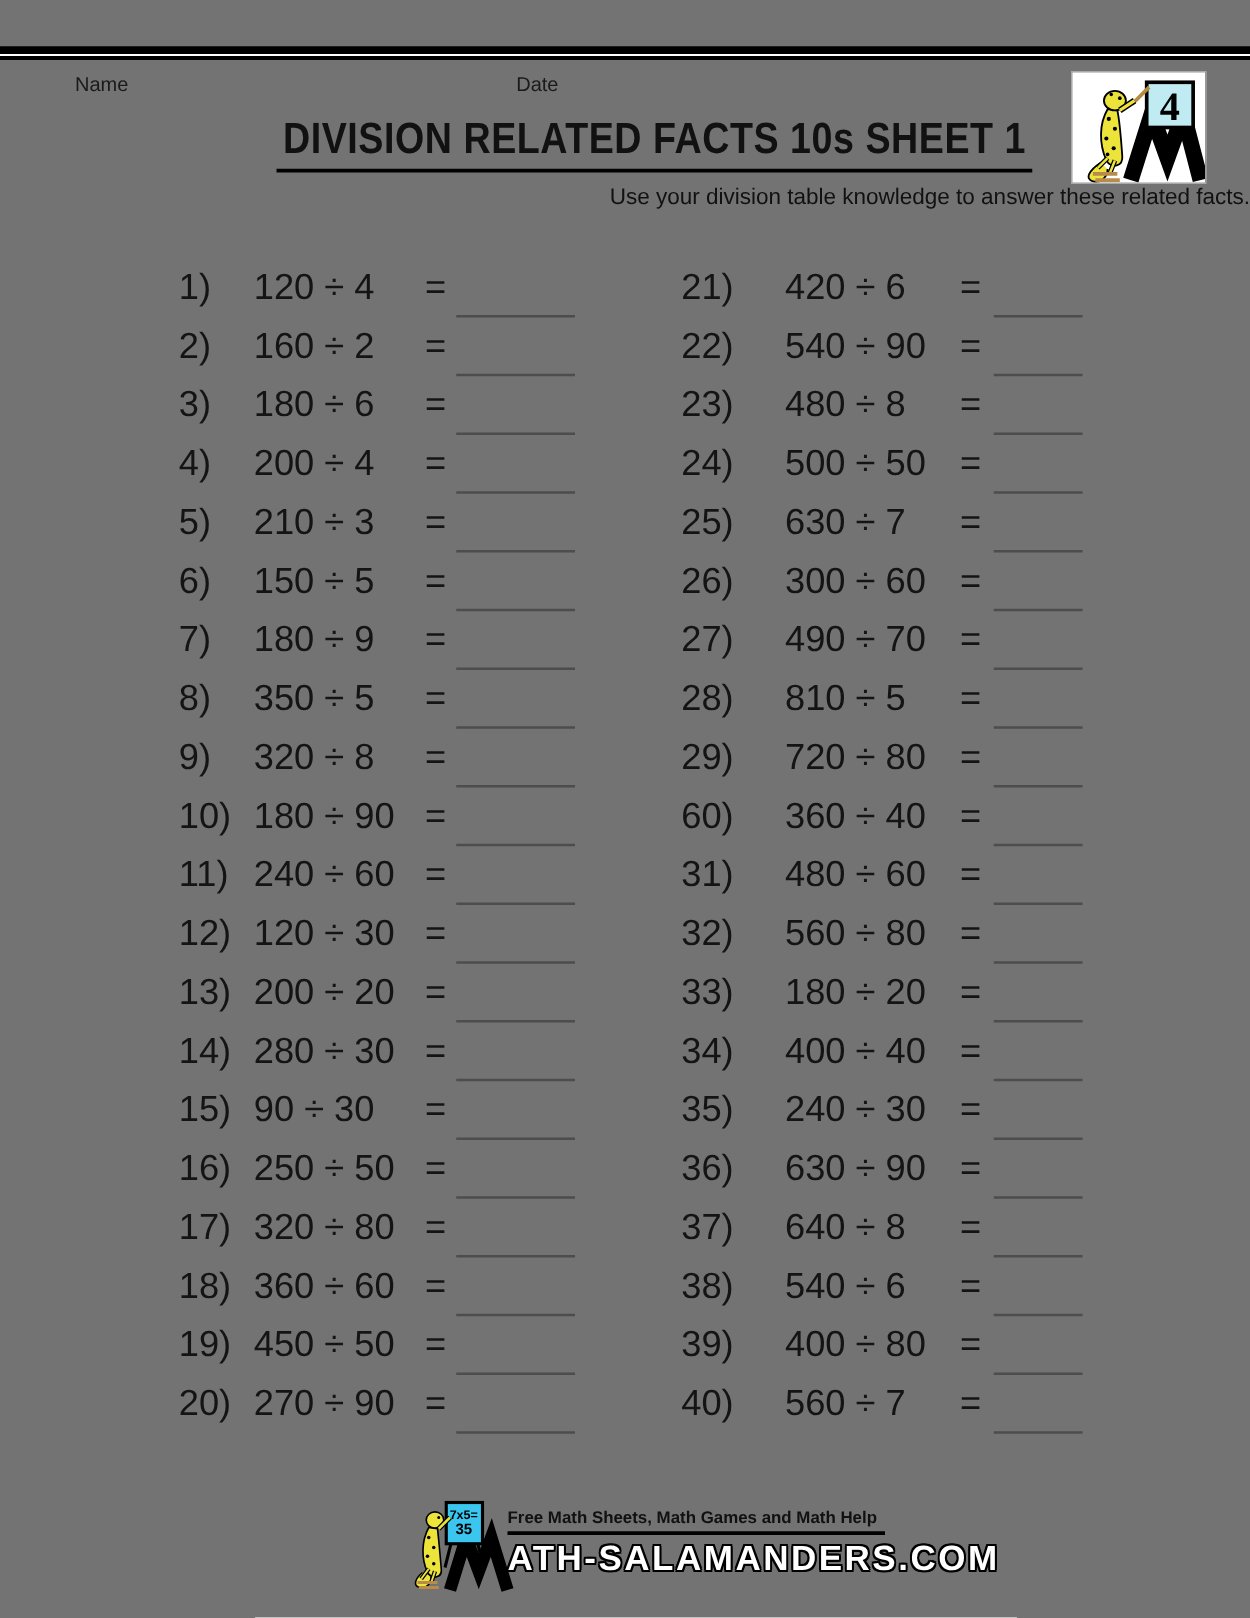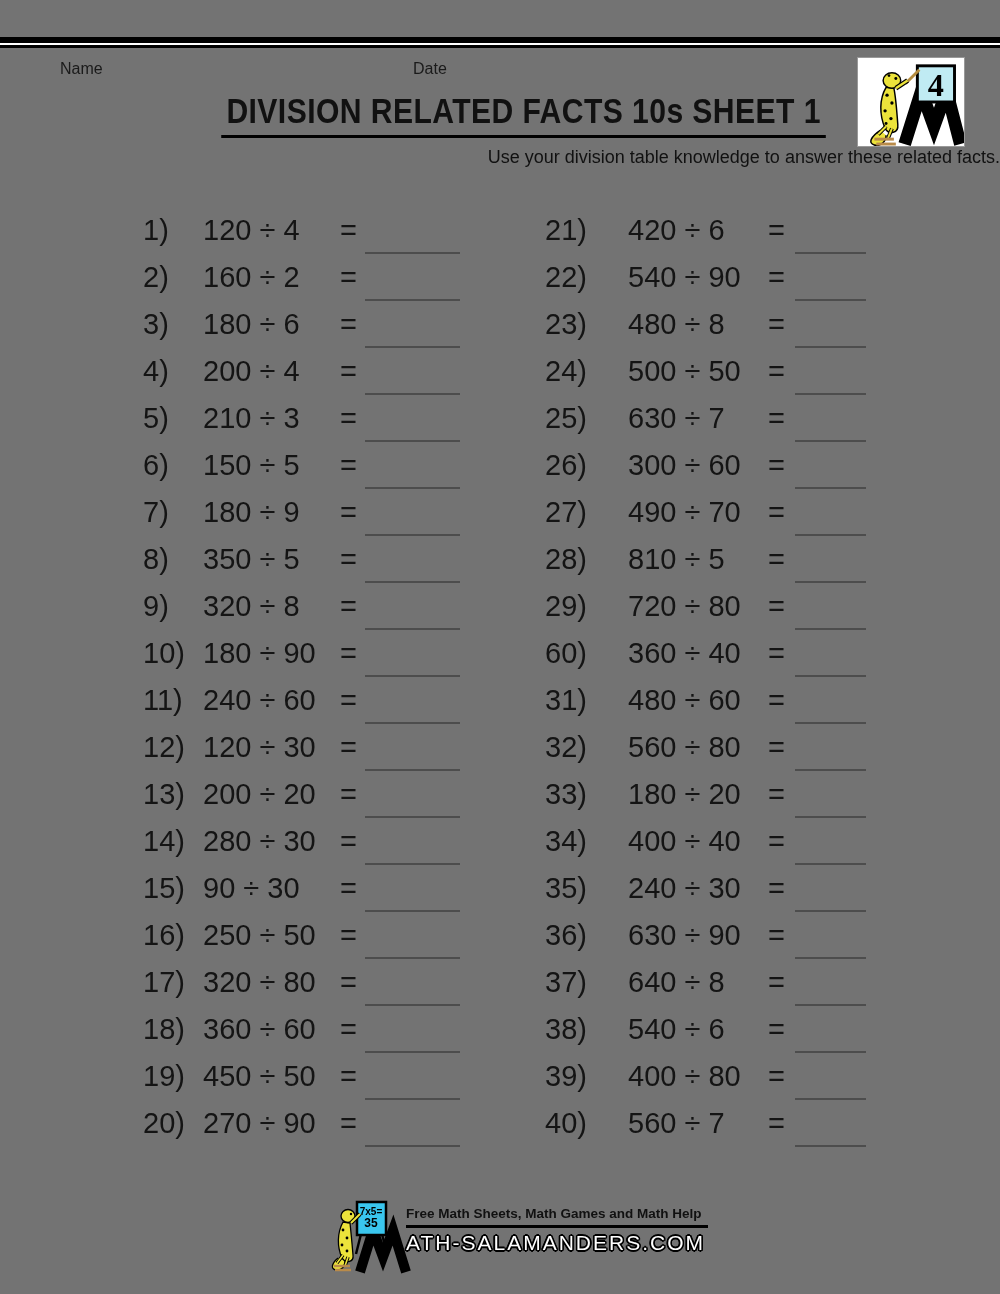--- a/index.html
+++ b/index.html
@@ -43,21 +43,21 @@
   .col-left  .ansline { left:222px; width:95px; }
   .col-right .ansline { left:250px; width:71px; }
 
   
   .footer { position:absolute; left:330px; top:1198px; width:400px; height:80px; }
   .footer-logo { position:absolute; left:0; top:2px; width:86px; height:74px; }
   .footer-logo svg { width:100%; height:100%; display:block; }
   .footer-right { position:absolute; left:76px; top:8px; width:302px; }
   .tagline { font-size:13.5px; font-weight:bold; text-align:left; color:#111; }
   .footer-line { height:3px; background:#000; margin-top:4px; }
-  .site-text { margin-top:3px; font-size:21px; font-weight:normal; letter-spacing:2px;
+  .site-text { margin-top:3px; font-size:28px; font-weight:bold; letter-spacing:2px;
     color:#fff; white-space:nowrap;
     text-shadow:-1.4px -1.4px 0 #000, 1.4px -1.4px 0 #000, -1.4px 1.4px 0 #000,
                  1.4px 1.4px 0 #000, 0 1.6px 0 #000, 0 -1.6px 0 #000,
                  1.6px 0 0 #000, -1.6px 0 0 #000; }
 </style>
 </head>
 <body>
 
 <div class="page">
 

